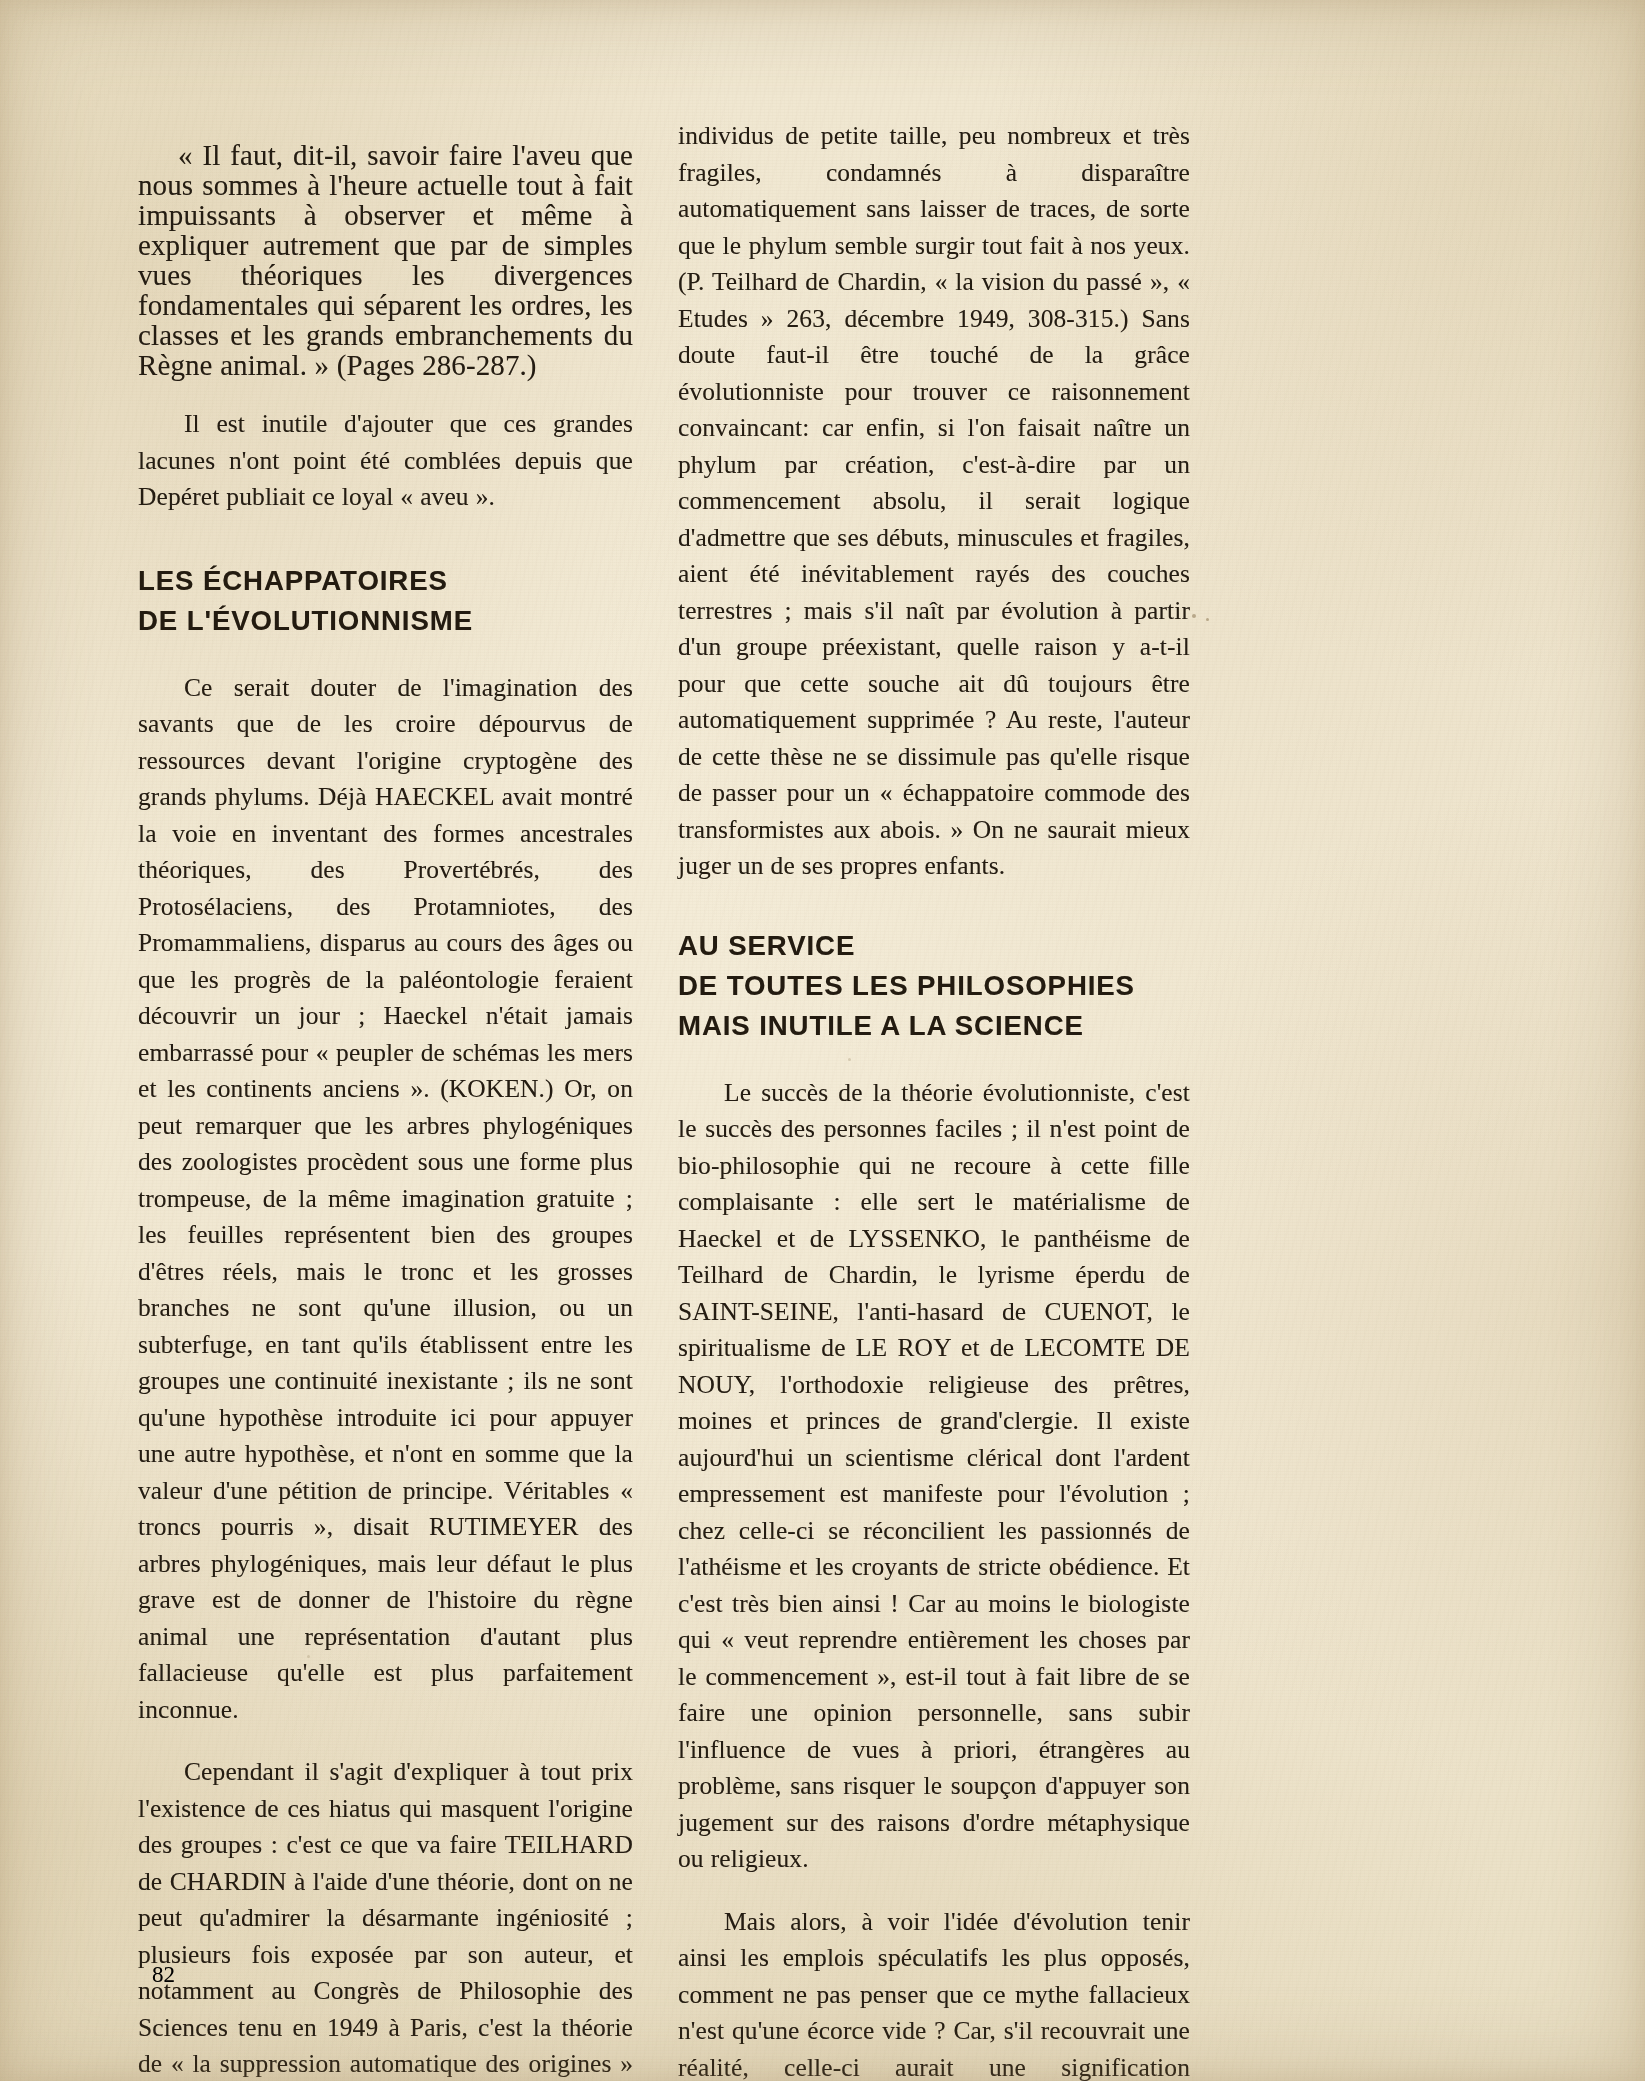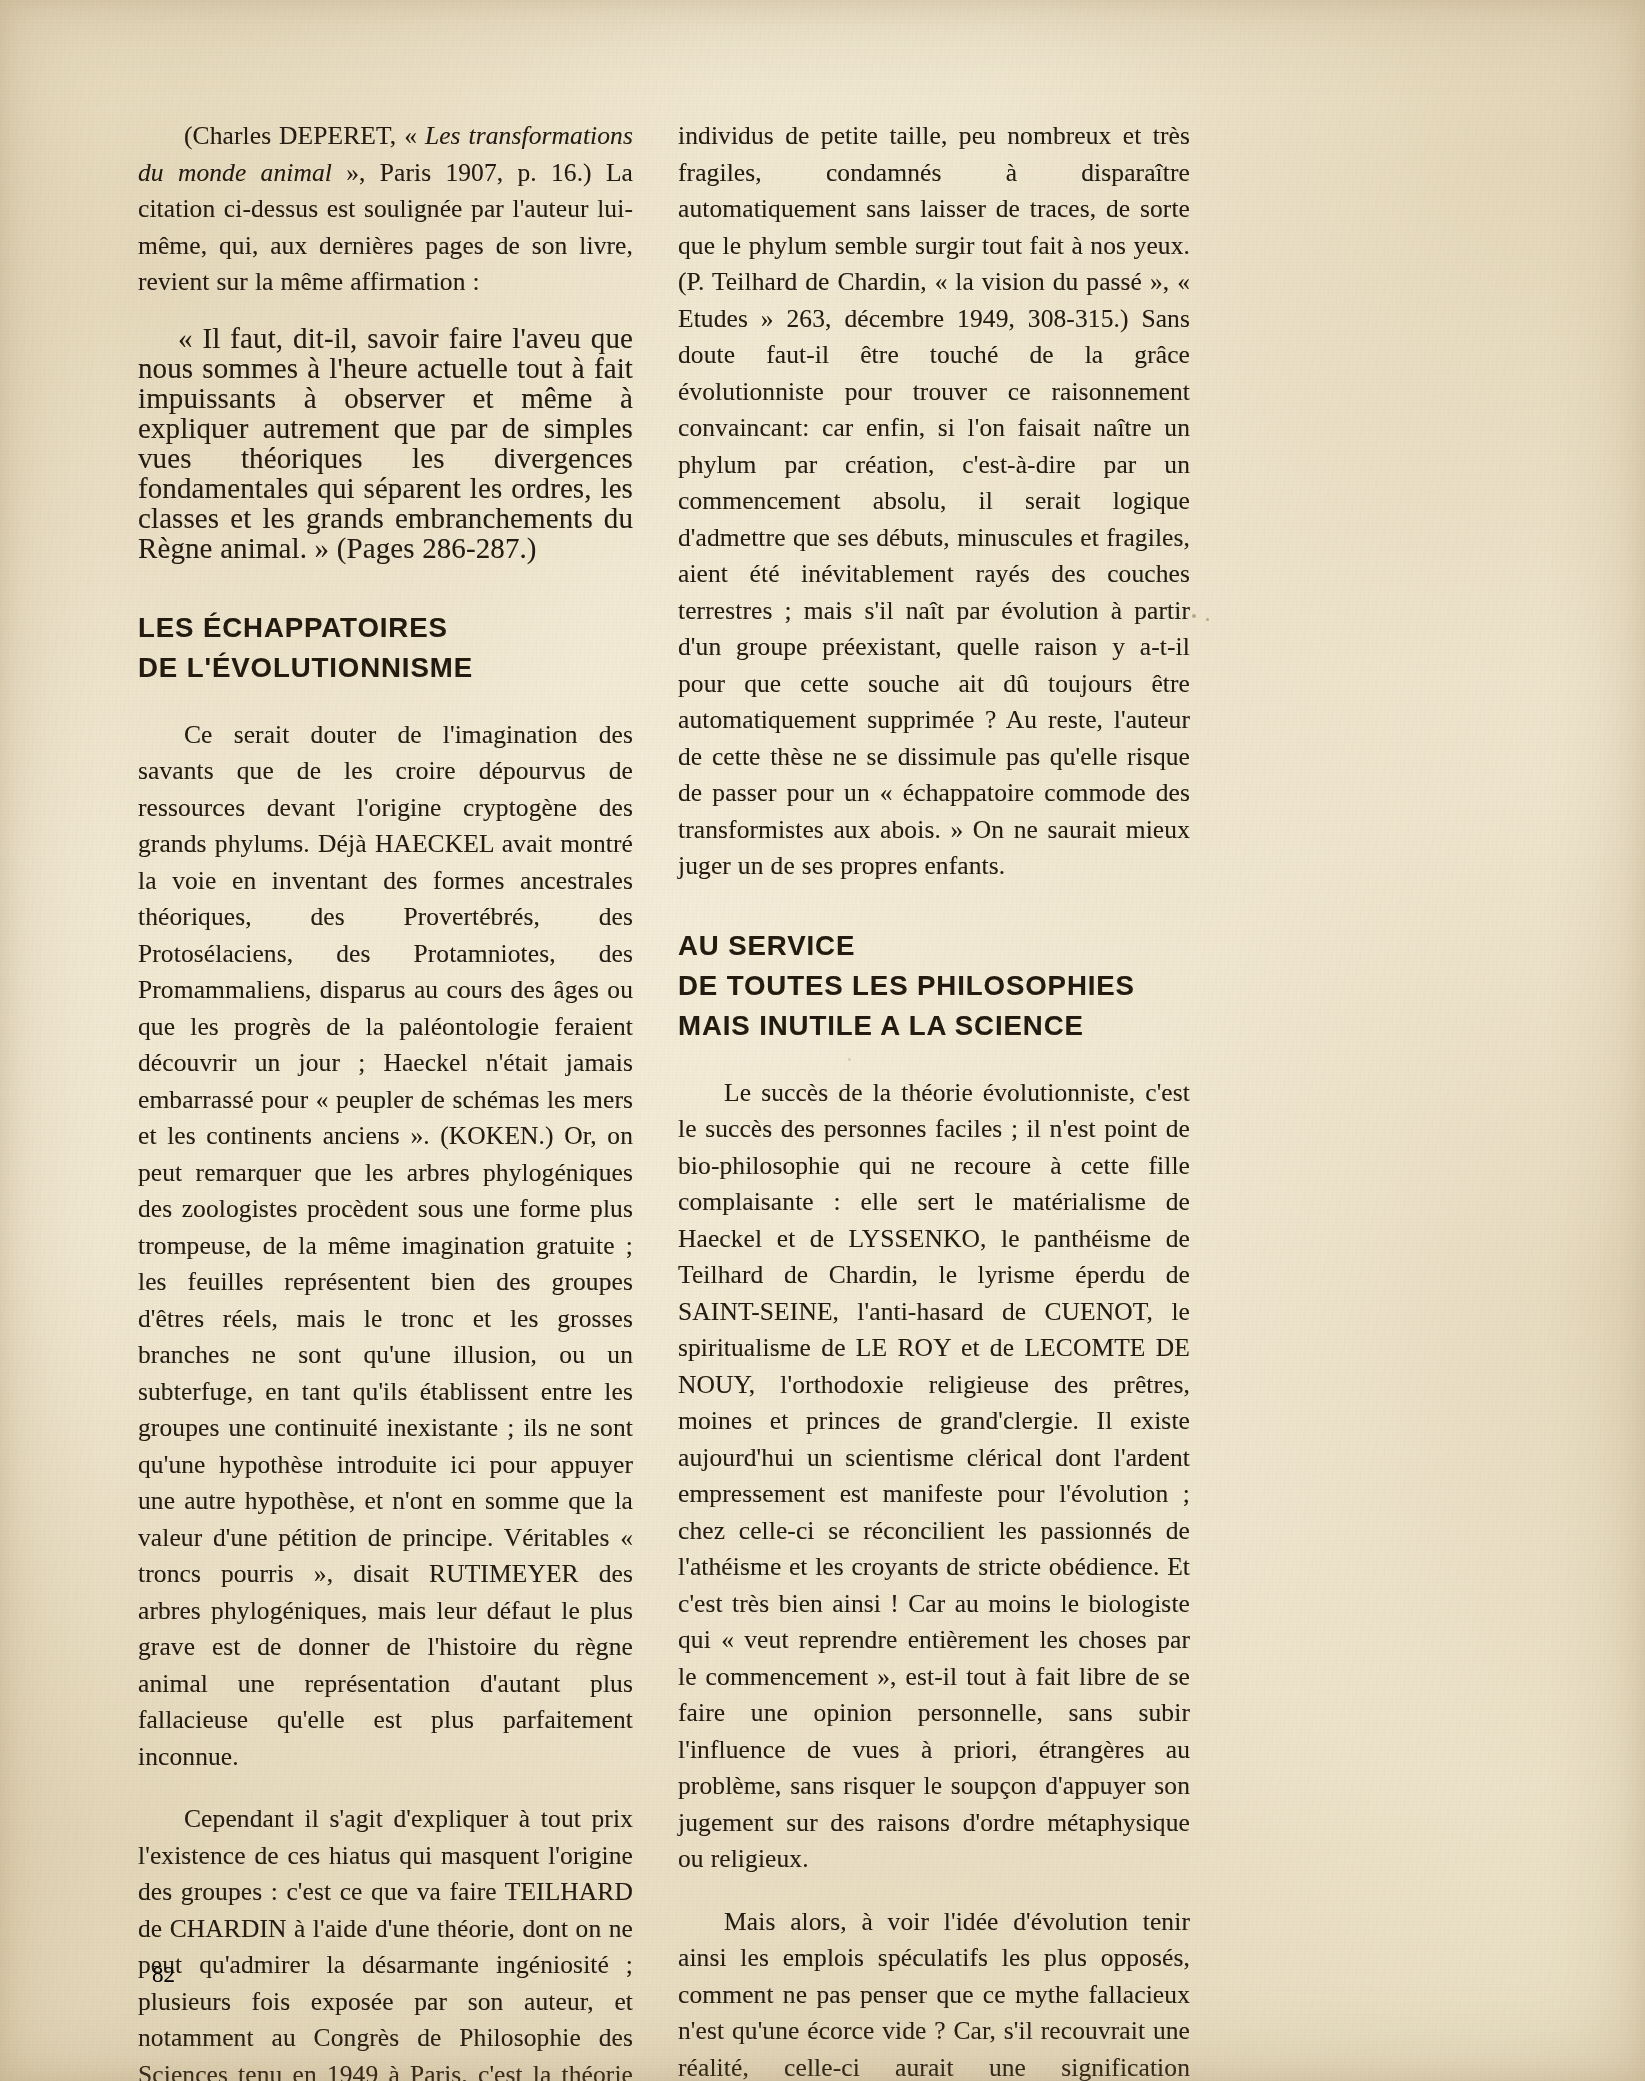--- a/index.html
+++ b/index.html
@@ -138,24 +138,24 @@
 <body>
 
 <div class="paper-base"></div>
 <div class="paper-stains"></div>
 <div class="paper-grain"></div>
 
 <div class="page">
 
   <div class="col col-left">
 
-    <p><span>(Charles DEPERET, « </span><span class="it">Les transformations du monde animal</span><span> », Paris 1907, p. 16.) La citation ci-dessus est soulignée par l'auteur lui-même, qui, aux dernières pages de son livre, revient sur la même affirmation :</span></p>
 
     <p class="blockquote">« Il faut, dit-il, savoir faire l'aveu que nous sommes à l'heure actuelle tout à fait impuissants à observer et même à expliquer autrement que par de simples vues théoriques les divergences fondamentales qui séparent les ordres, les classes et les grands embranchements du Règne animal. » (Pages 286-287.)</p>
 
+    <p>Il est inutile d'ajouter que ces grandes lacunes n'ont point été comblées depuis que Depéret publiait ce loyal « aveu ».</p>
 
     <div class="heading">
       <div>LES ÉCHAPPATOIRES</div>
       <div>DE L'ÉVOLUTIONNISME</div>
     </div>
 
     <p class="no-indent" style="text-indent:46px">Ce serait douter de l'imagination des savants que de les croire dépourvus de ressources devant l'origine cryptogène des grands phylums. Déjà HAECKEL avait montré la voie en inventant des formes ancestrales théoriques, des Provertébrés, des Protosélaciens, des Protamniotes, des Promammaliens, disparus au cours des âges ou que les progrès de la paléontologie feraient découvrir un jour ; Haeckel n'était jamais embarrassé pour « peupler de schémas les mers et les continents anciens ». (KOKEN.) Or, on peut remarquer que les arbres phylogéniques des zoologistes procèdent sous une forme plus trompeuse, de la même imagination gratuite ; les feuilles représentent bien des groupes d'êtres réels, mais le tronc et les grosses branches ne sont qu'une illusion, ou un subterfuge, en tant qu'ils établissent entre les groupes une continuité inexistante ; ils ne sont qu'une hypothèse introduite ici pour appuyer une autre hypothèse, et n'ont en somme que la valeur d'une pétition de principe. Véritables « troncs pourris », disait RUTIMEYER des arbres phylogéniques, mais leur défaut le plus grave est de donner de l'histoire du règne animal une représentation d'autant plus fallacieuse qu'elle est plus parfaitement inconnue.</p>
 
     <p>Cependant il s'agit d'expliquer à tout prix l'existence de ces hiatus qui masquent l'origine des groupes : c'est ce que va faire TEILHARD de CHARDIN à l'aide d'une théorie, dont on ne peut qu'admirer la désarmante ingéniosité ; plusieurs fois exposée par son auteur, et notamment au Congrès de Philosophie des Sciences tenu en 1949 à Paris, c'est la théorie de « la suppression automatique des origines » : au fond, dit l'éminent évolutionniste, nous ne pouvons saisir aucun vrai commencement dans le monde des phénomènes ; en particulier la naissance d'un phylum animal est un événement relativement bref, qui ne se manifeste que dans des</p>
   </div>

